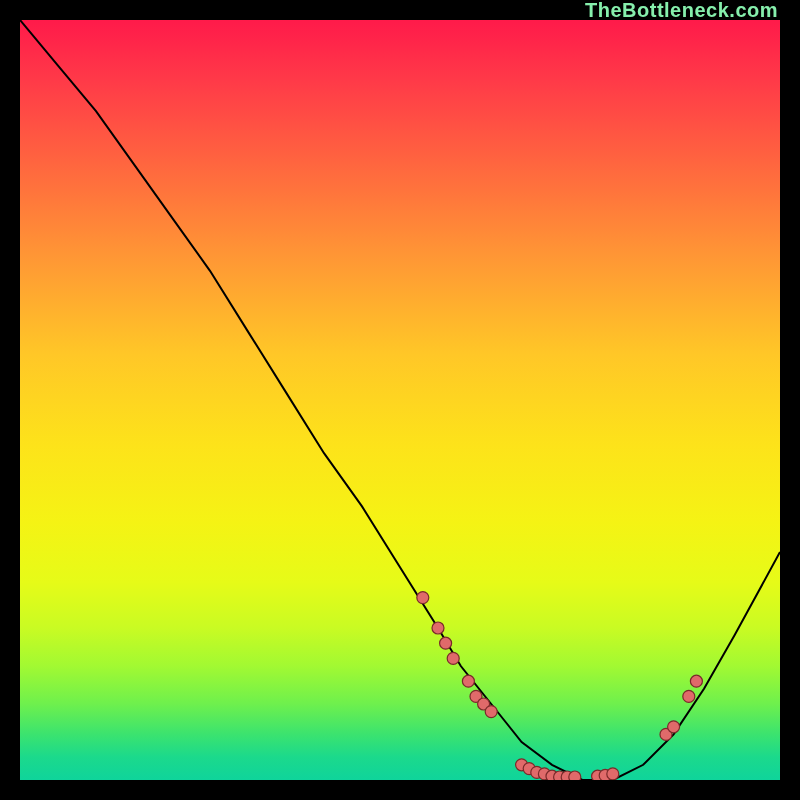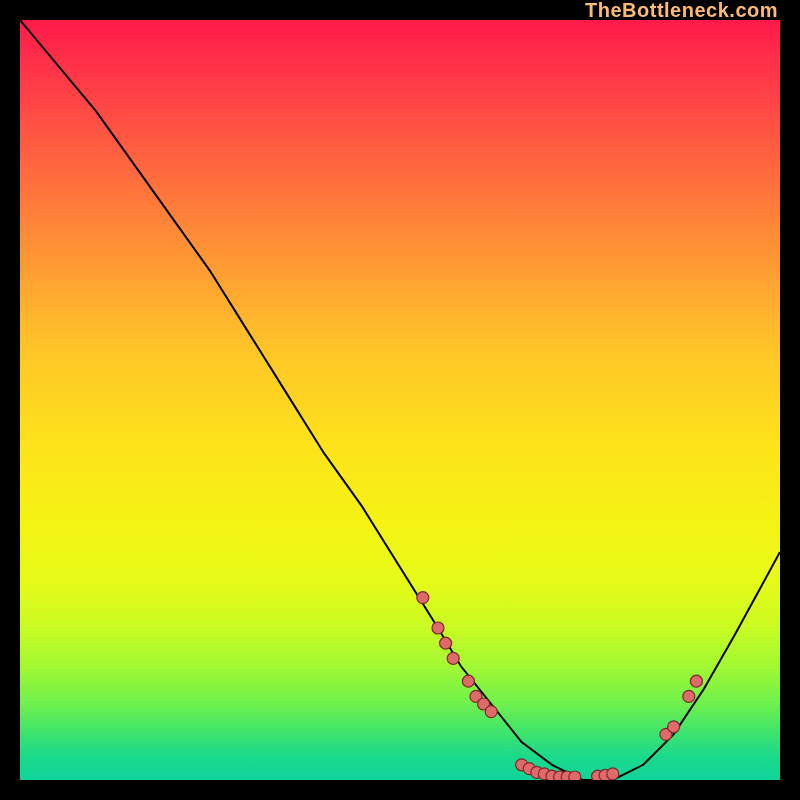--- a/index.html
+++ b/index.html
@@ -40,21 +40,21 @@
       #6ef04d 90%,
       #3be36f 94%,
       #1bd98c 97%,
       #0fd49b 100%
     );
   }
   .watermark {
     position: absolute;
     top: 0px;
     right: 22px;
-    color: #fdba74;
+    color: #86efac;
     font: 600 20px/1 Arial, Helvetica, sans-serif;
     letter-spacing: 0.5px;
   }
   svg.overlay {
     position: absolute;
     left: 20px;
     top: 20px;
   }
   .curve {
     fill: none;

